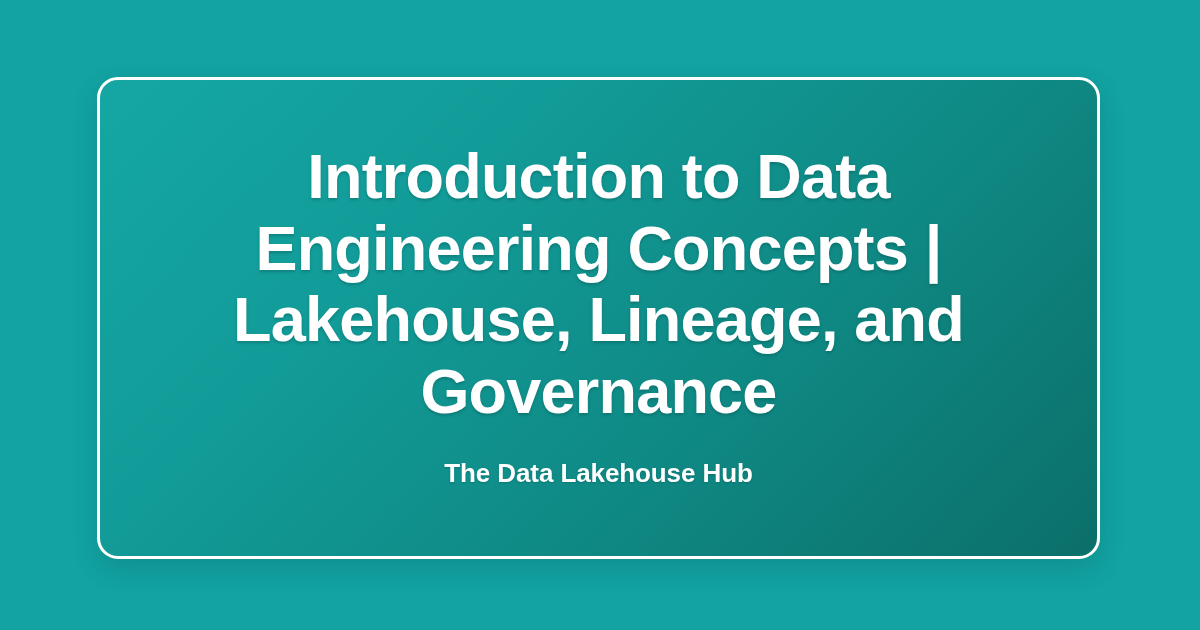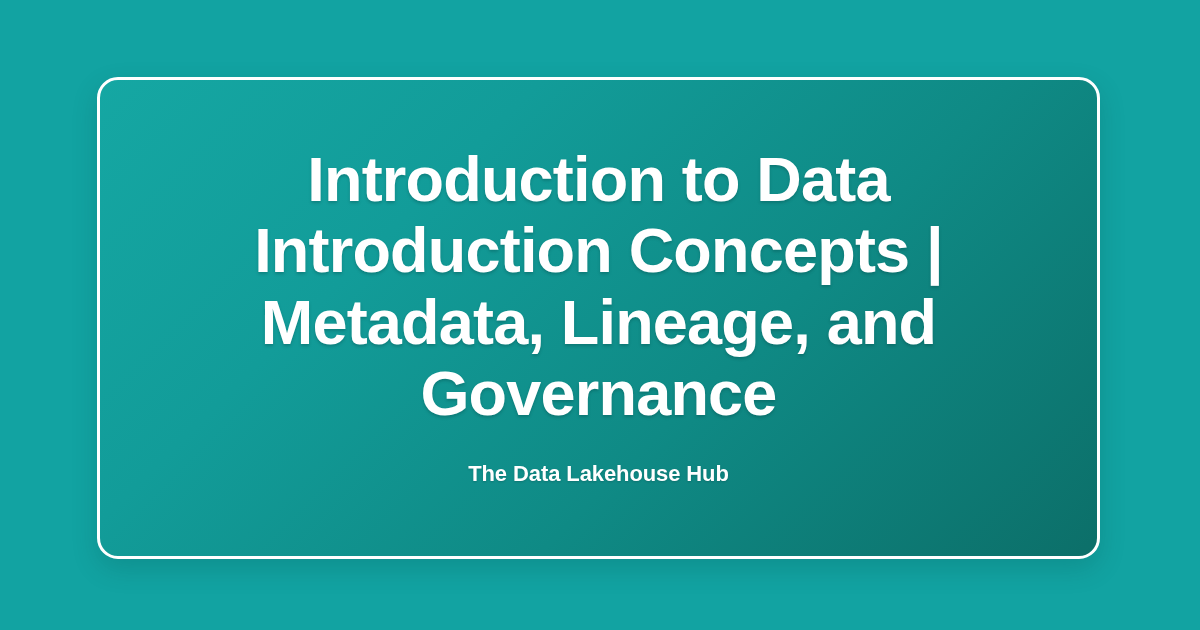--- a/index.html
+++ b/index.html
@@ -62,32 +62,32 @@
   }
 
   
   .hero-subtitle {
     margin: 30px 0 0 0;
     width: 100%;
     text-align: center;
     color: #ffffff;
     font-family: "Liberation Sans", sans-serif;
     font-weight: 700;
-    font-size: 22px;
+    font-size: 26px;
     line-height: 1.3;
     letter-spacing: -0.1px;
     text-shadow: 0 1px 2px rgba(0, 52, 50, 0.24);
   }
 </style>
 </head>
 <body>
 
 <div class="og-canvas">
 
   <div class="hero-card">
 
-    <h1 class="hero-title">Introduction to Data Introduction Concepts | Metadata, Lineage, and Governance</h1>
+    <h1 class="hero-title">Introduction to Data Engineering Concepts | Lakehouse, Lineage, and Governance</h1>
 
     <div class="hero-subtitle">The Data Lakehouse Hub</div>
 
   </div>
 
 </div>
 
 </body></html>

